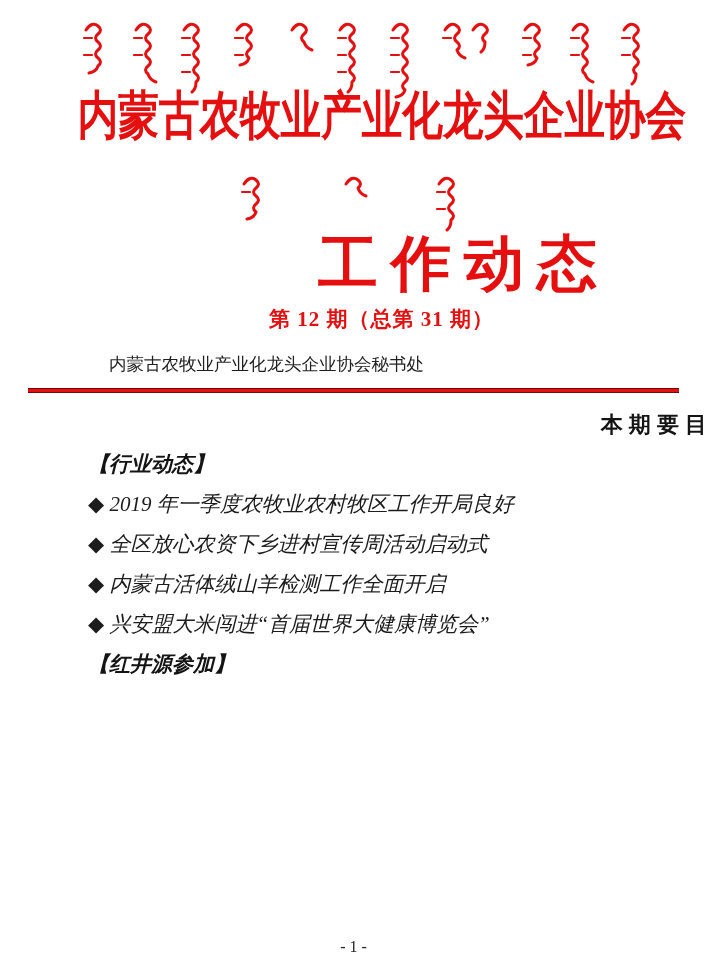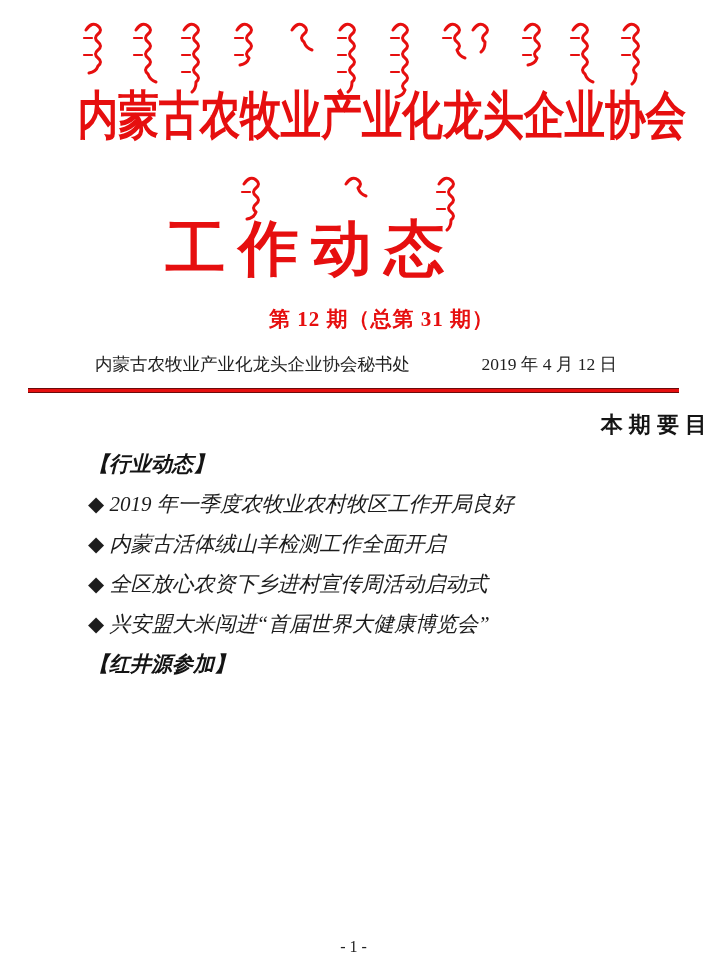--- a/index.html
+++ b/index.html
@@ -9,30 +9,30 @@
   }
   .mongol-cluster{position:absolute;}
   .mongol-cluster svg{display:block;}
   .org-title{
     position:absolute;top:87px;left:0;width:707px;text-align:center;
     font-size:52px;line-height:58px;font-weight:bold;color:var(--red);
     transform:scaleX(0.78);transform-origin:center;white-space:nowrap;
     font-family:"Liberation Serif","DejaVu Serif",serif;
   }
   .work-title{
-    position:absolute;top:215px;left:0;width:610px;text-align:center;
+    position:absolute;top:230px;left:0;width:610px;text-align:right;
     font-size:60px;line-height:68px;font-weight:bold;color:var(--red);
     letter-spacing:13px;text-indent:13px;white-space:nowrap;
   }
   .issue-line{
     position:absolute;top:305px;left:0;width:707px;text-align:center;
     font-size:21px;font-weight:bold;color:var(--red);letter-spacing:1px;margin-left:28px;
   }
   .pub-row{
-    position:absolute;top:352px;left:95px;right:90px;
+    position:absolute;top:352px;left:109px;right:90px;
     display:flex;justify-content:space-between;align-items:flex-start;
     font-size:17.5px;color:#1f1f1f;
   }
   .rule{
     position:absolute;top:388px;left:28px;right:28px;height:3px;
     background:var(--red);
     border-top:1.4px solid #6b0b0b;border-bottom:1.4px solid #6b0b0b;
   }
   .toc-heading{
     position:absolute;top:410px;left:0;width:707px;text-align:right;
@@ -155,31 +155,30 @@
        </svg>
       </div>
     </div>
 
   <div class="work-title">工作动态</div>
 
   <div class="issue-line">第 12 期（总第 31 期）</div>
 
   <div class="pub-row">
     <span>内蒙古农牧业产业化龙头企业协会秘书处</span>
-    <span>2019 年 4 月 12 日</span>
   </div>
 
   <div class="rule"></div>
 
   <div class="toc-heading">本 期 要 目</div>
 
   <div class="toc">
     <p class="toc-label">【行业动态】</p>
     <p class="toc-item">◆ 2019 年一季度农牧业农村牧区工作开局良好</p>
+    <p class="toc-item">◆ 全区放心农资下乡进村宣传周活动启动式</p>
     <p class="toc-item">◆ 内蒙古活体绒山羊检测工作全面开启</p>
-    <p class="toc-item">◆ 全区放心农资下乡进村宣传周活动启动式</p>
     <p class="toc-item">◆ 兴安盟大米闯进“首届世界大健康博览会”</p>
     <p class="toc-label">【红井源参加】</p>
   </div>
 
   <div class="page-number">- 1 -</div>
 
 </div>
 
 </body></html>

